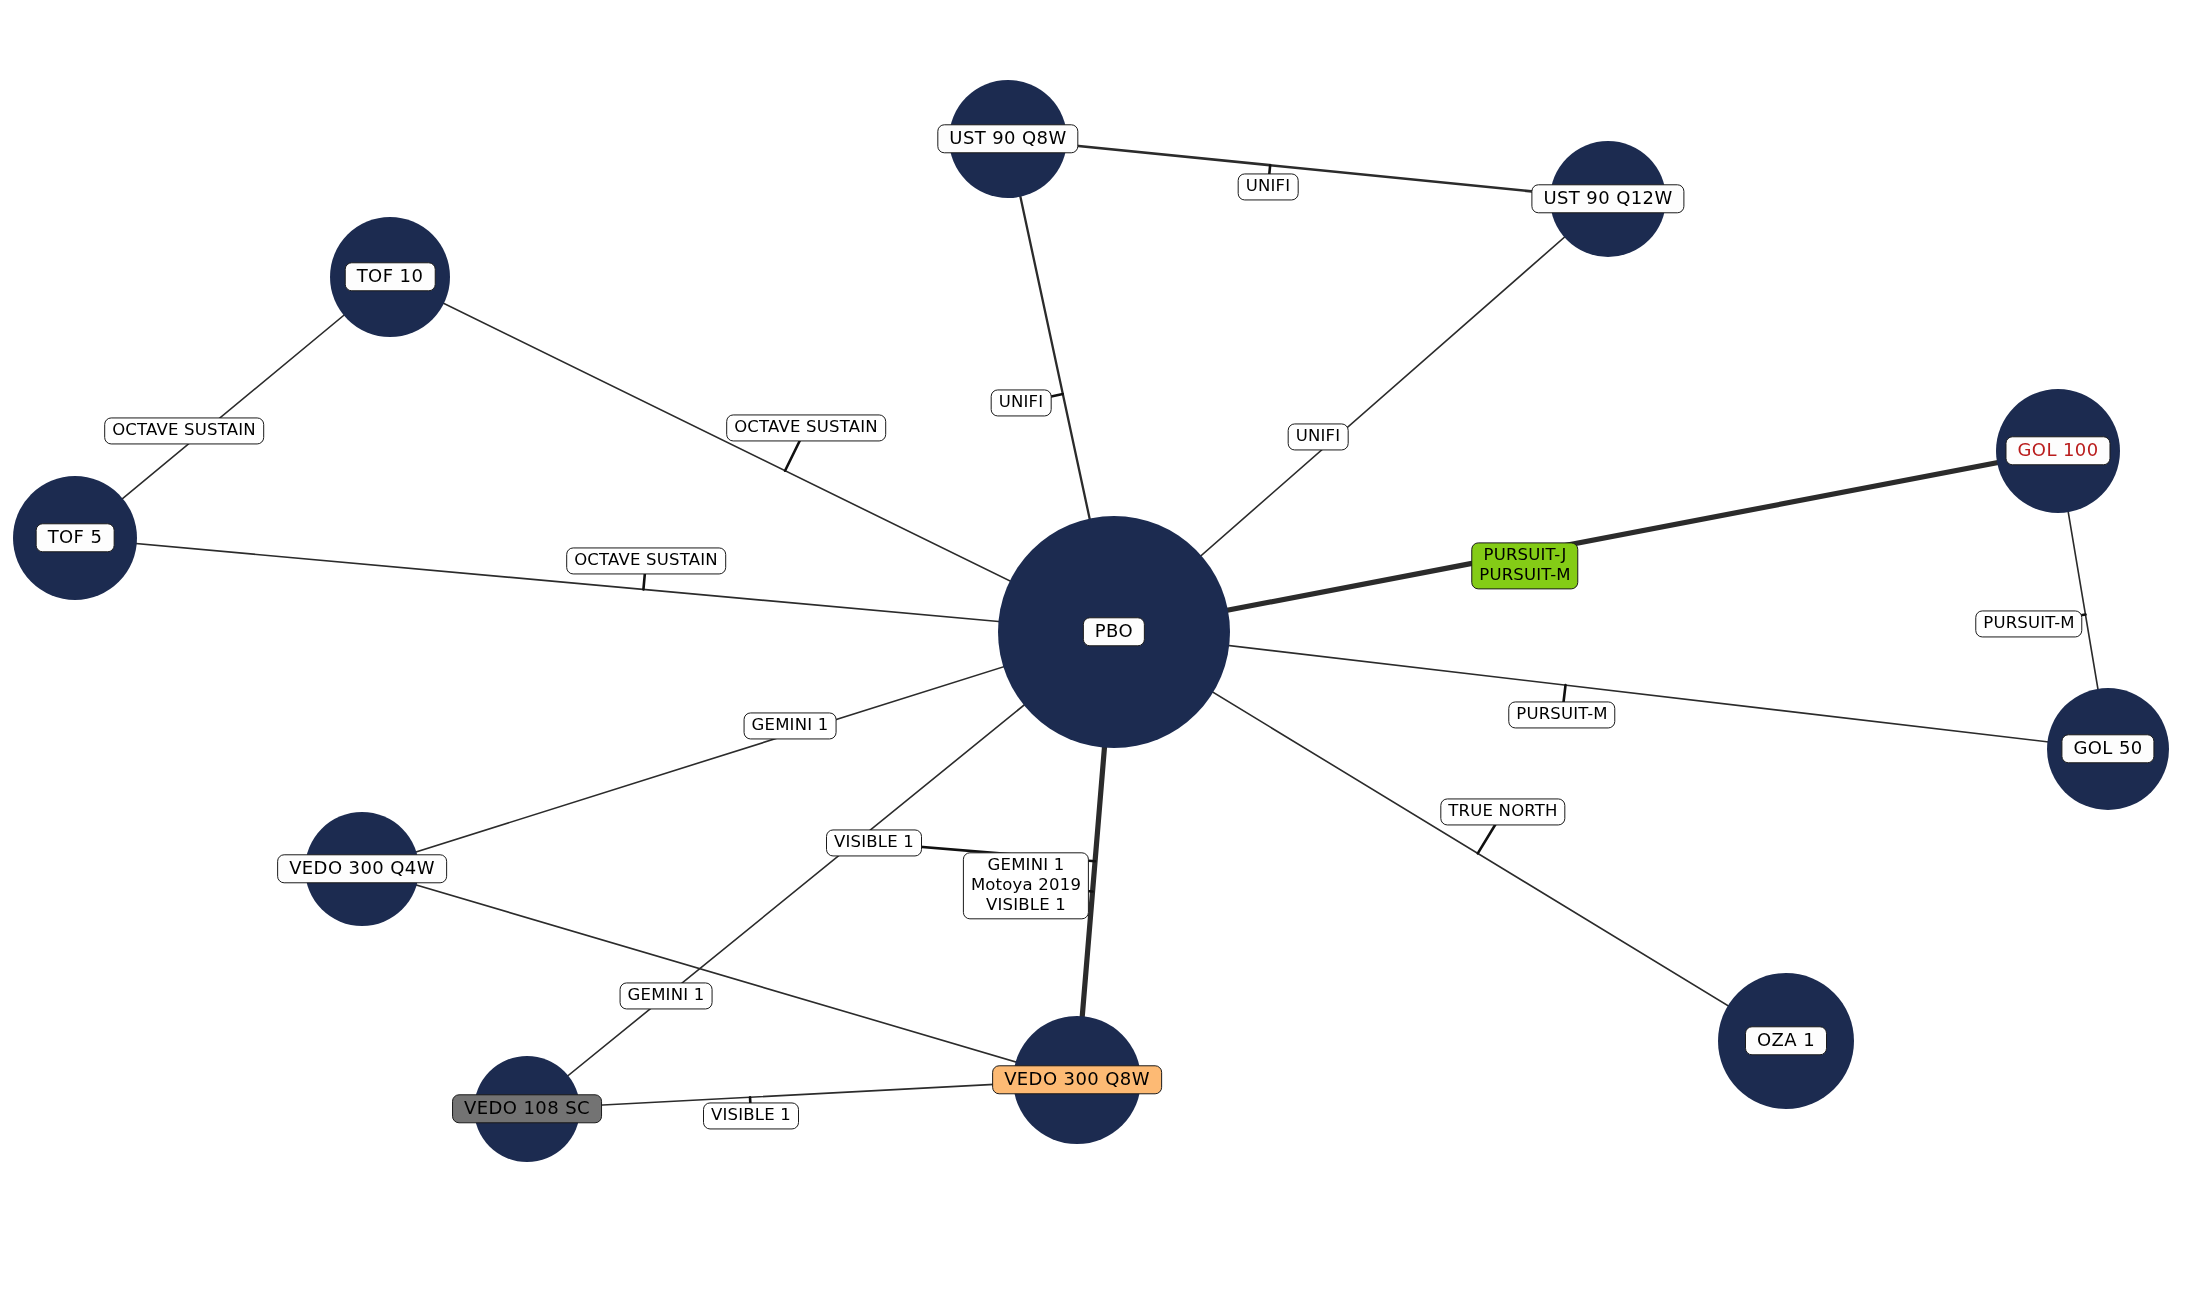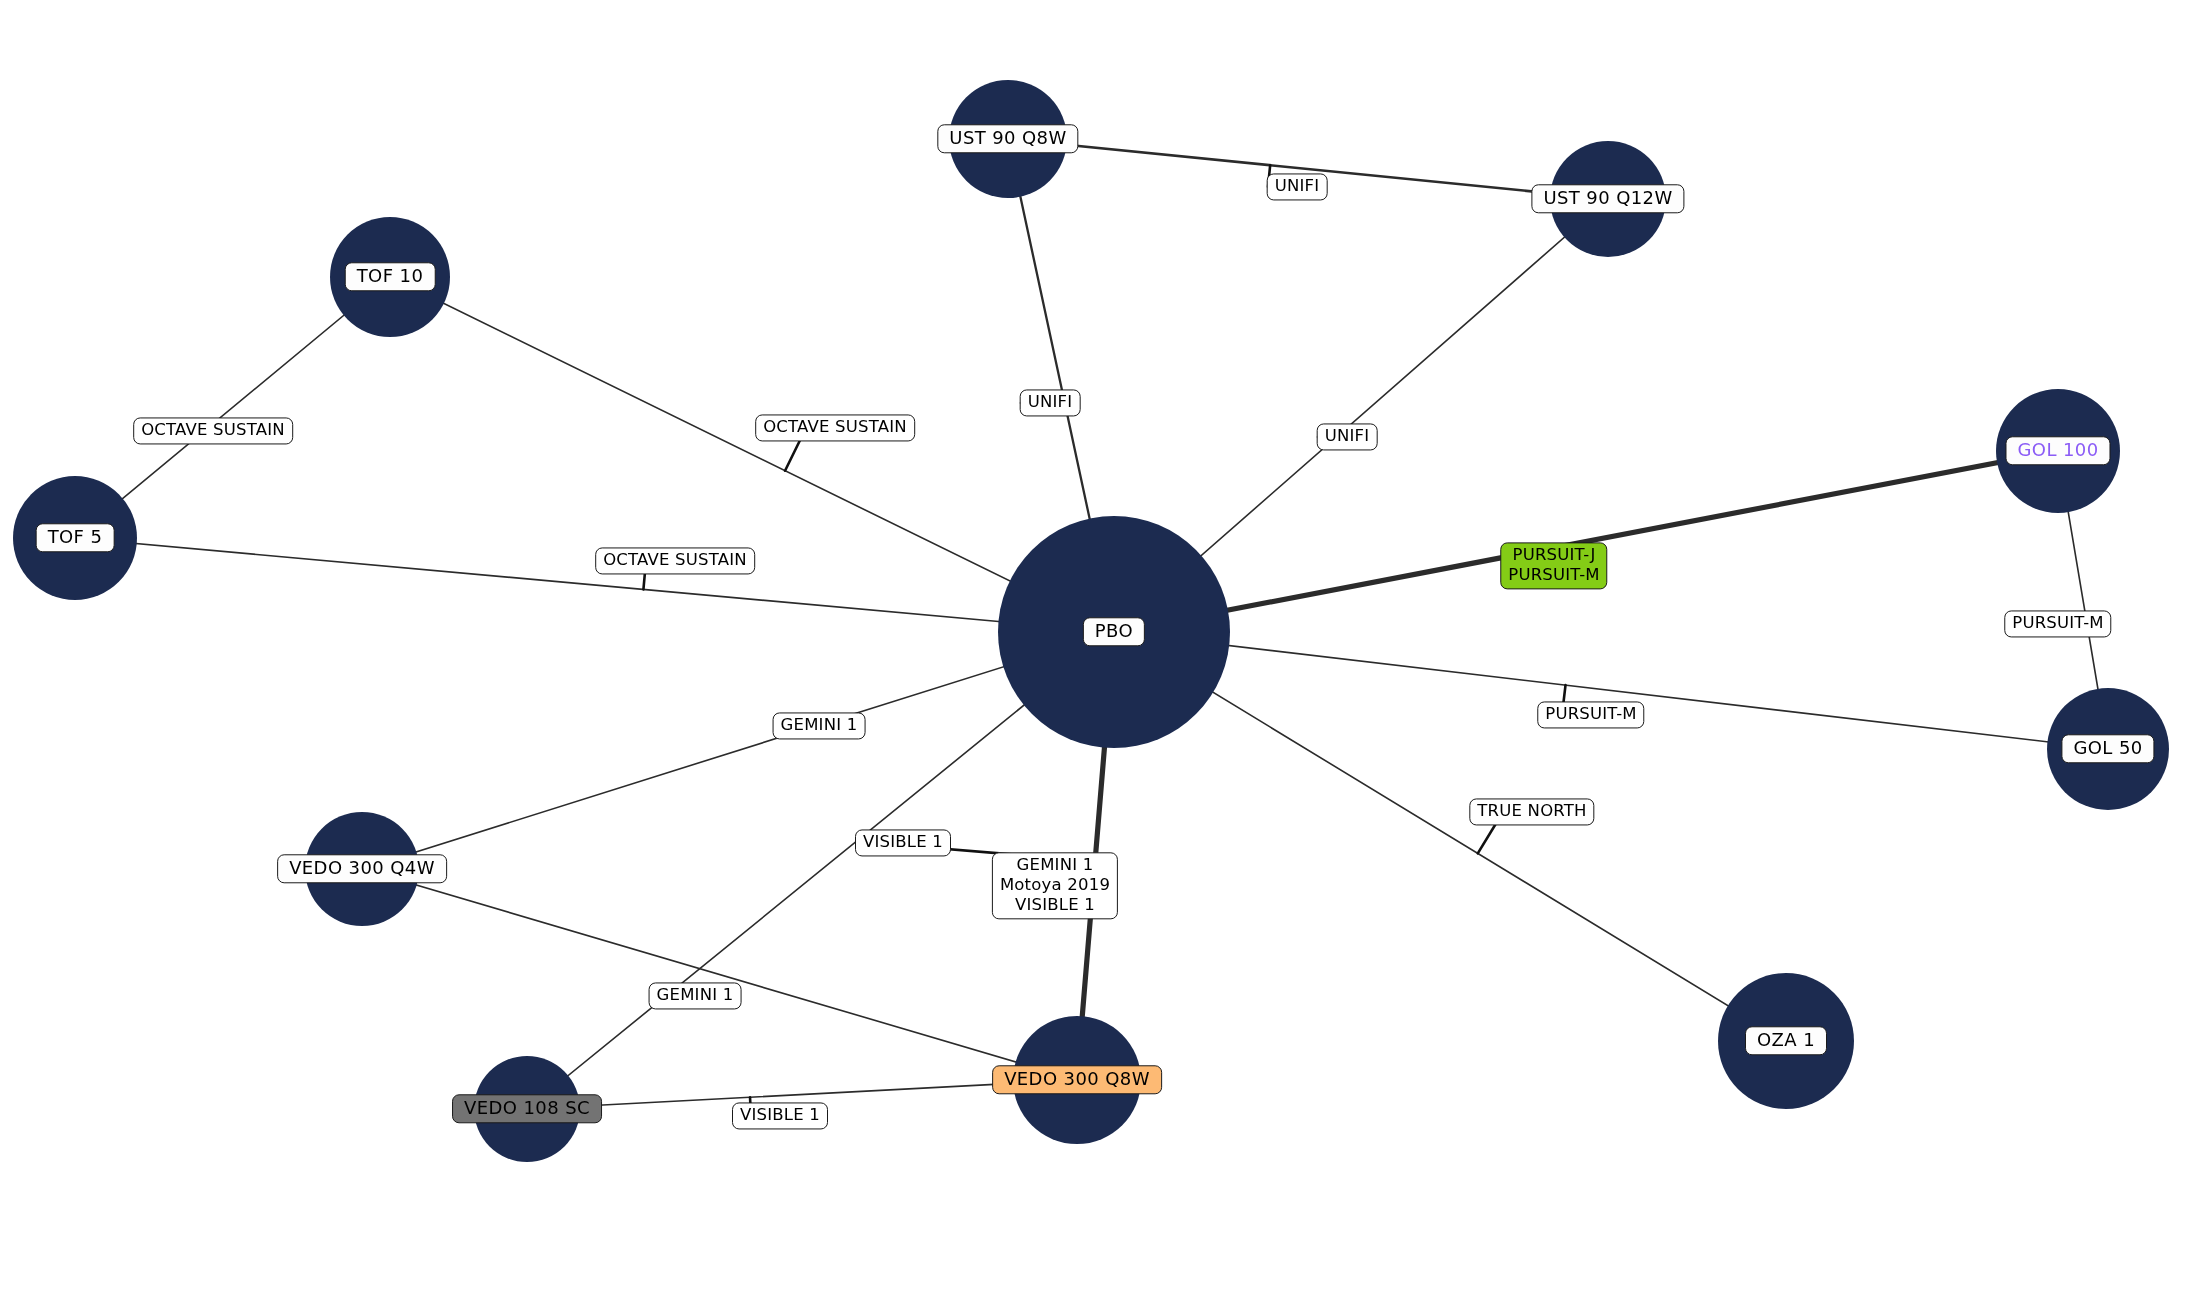--- a/index.html
+++ b/index.html
@@ -50,21 +50,20 @@
     border-radius: 7px;
     padding: 2px 7px 3px 7px;
     font-family: "DejaVu Sans", sans-serif;
     font-size: 16.5px;
     line-height: 1.22;
     color: #000000;
     white-space: nowrap;
     text-align: center;
     letter-spacing: 0.2px;
     box-sizing: border-box;
-    margin-left: 29px;
   }
   .edge-label-box .lbl-line {
     display: block;
   }
 </style>
 </head>
 <body>
 
 <div id="graph-root">
   <svg id="graph-canvas" viewBox="0 0 2190 1307" preserveAspectRatio="none">
@@ -160,21 +159,21 @@
       </div>
       <div class="edge-label-box" style="left: 666px; top: 996px; background: rgb(255, 255, 255);">
         <span class="lbl-line">GEMINI 1</span>
       </div>
       <div class="edge-label-box" style="left: 751px; top: 1116px; background: rgb(255, 255, 255);">
         <span class="lbl-line">VISIBLE 1</span>
       </div>
       <div class="node-label-box" style="left: 1008px; top: 139px; background: rgb(253, 253, 253); color: rgb(0, 0, 0);">UST 90 Q8W</div>
       <div class="node-label-box" style="left: 1608px; top: 199px; background: rgb(253, 253, 253); color: rgb(0, 0, 0);">UST 90 Q12W</div>
       <div class="node-label-box" style="left: 390px; top: 277px; background: rgb(253, 253, 253); color: rgb(0, 0, 0);">TOF 10</div>
-      <div class="node-label-box" style="left: 2058px; top: 451px; background: rgb(253, 253, 253); color: #8b5cf6;">GOL 100</div>
+      <div class="node-label-box" style="left: 2058px; top: 451px; background: rgb(253, 253, 253); color: #b91c1c;">GOL 100</div>
       <div class="node-label-box" style="left: 75px; top: 538px; background: rgb(253, 253, 253); color: rgb(0, 0, 0);">TOF 5</div>
       <div class="node-label-box" style="left: 1114px; top: 632px; background: rgb(253, 253, 253); color: rgb(0, 0, 0);">PBO</div>
       <div class="node-label-box" style="left: 2108px; top: 749px; background: rgb(253, 253, 253); color: rgb(0, 0, 0);">GOL 50</div>
       <div class="node-label-box" style="left: 362px; top: 869px; background: rgb(253, 253, 253); color: rgb(0, 0, 0);">VEDO 300 Q4W</div>
       <div class="node-label-box" style="left: 1786px; top: 1041px; background: rgb(253, 253, 253); color: rgb(0, 0, 0);">OZA 1</div>
       <div class="node-label-box" style="left: 1077px; top: 1080px; background: #fdba74; color: rgb(0, 0, 0);">VEDO 300 Q8W</div>
       <div class="node-label-box" style="left: 527px; top: 1109px; background: #737373; color: rgb(0, 0, 0);">VEDO 108 SC</div>
     </div>
 </div>
 

